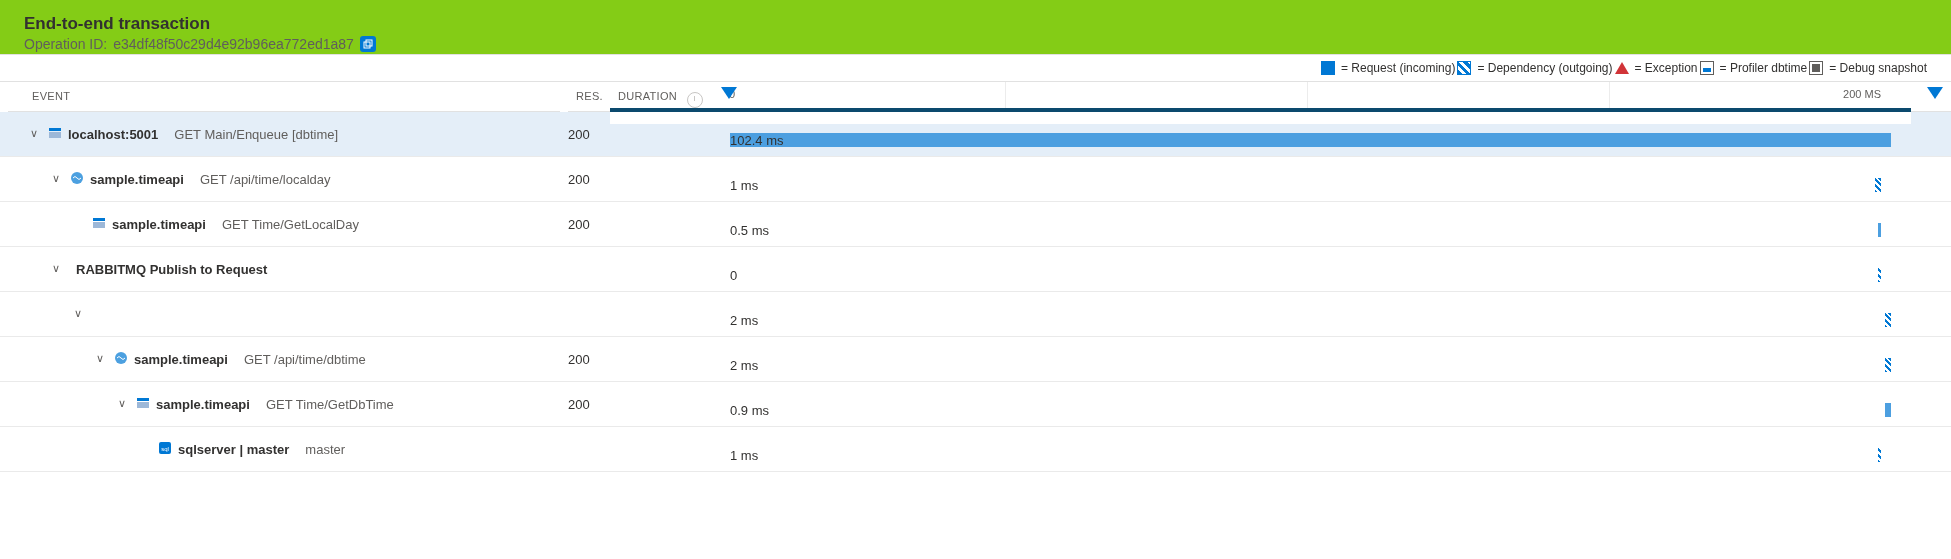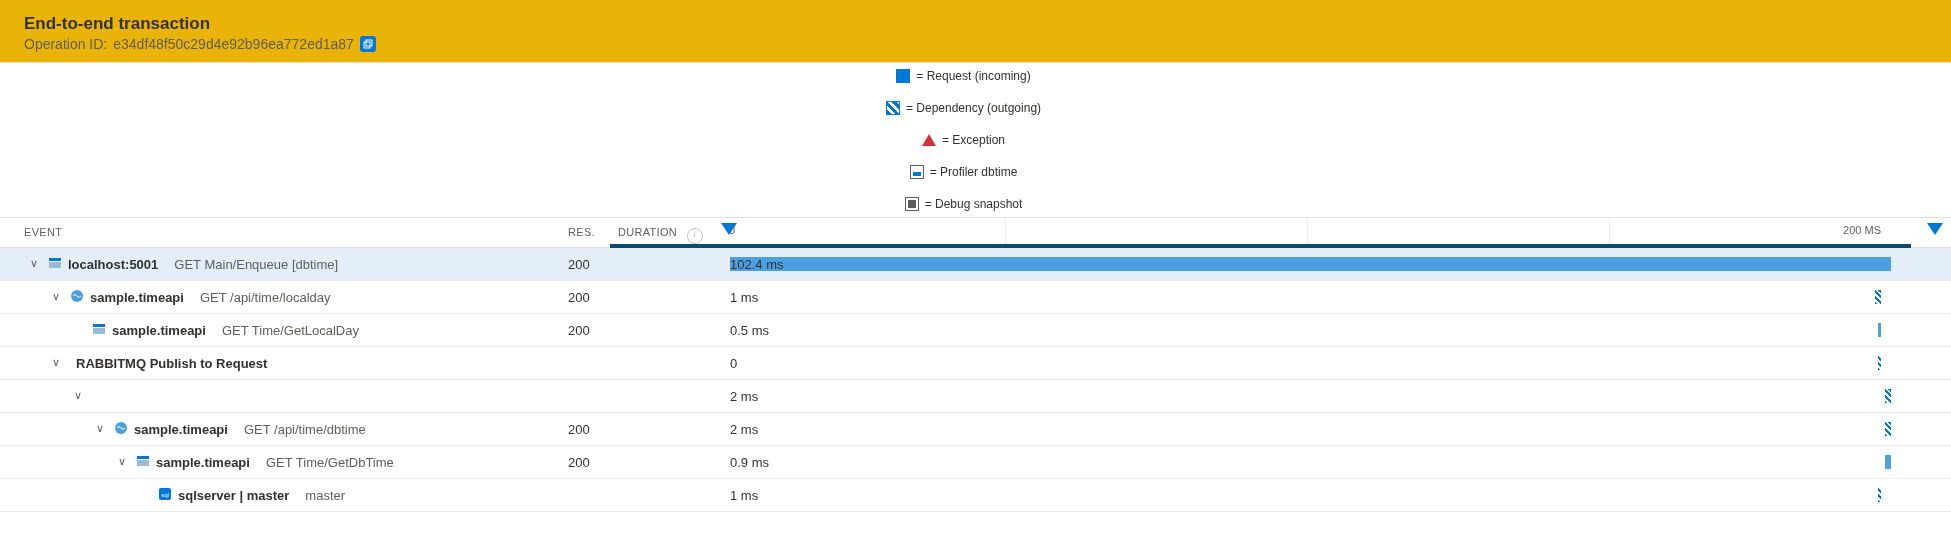--- a/index.html
+++ b/index.html
@@ -1,47 +1,47 @@
 <!DOCTYPE html>
 <html><head>
 <meta charset="utf-8">
 <style>
   * { box-sizing: border-box; margin: 0; padding: 0; }
   body { font-family: "Segoe UI", Arial, sans-serif; font-size: 13px; color: #323130; background: #fff; width: 1951px; }
-  .header { background: #eab308; padding: 14px 24px 10px 24px; border-bottom: 1px solid #e1e1e1; }
+  .header { background: #84cc16; padding: 14px 24px 2px 24px; border-bottom: 1px solid #e1e1e1; }
   .title { font-size: 17px; font-weight: 600; color: #323130; }
   .opid-line { font-size: 14px; color: #605e5c; margin-top: 2px; display: flex; align-items: center; gap: 6px; }
   .copy-icon { width: 16px; height: 16px; display: inline-flex; align-items: center; justify-content: center; background: #0078d4; color: #fff; border-radius: 3px; font-size: 10px; cursor: pointer; }
-  .legend-bar { display: flex; justify-content: flex-end; align-items: center; gap: 18px; padding: 6px 24px 6px 0; font-size: 12px; color: #323130; background: #fff; border-bottom: 1px solid #e1e1e1; flex-direction: column; }
+  .legend-bar { display: flex; justify-content: flex-end; align-items: center; gap: 2px; padding: 6px 24px 6px 0; font-size: 12px; color: #323130; background: #fff; border-bottom: 1px solid #e1e1e1; }
   .legend-item { display: inline-flex; align-items: center; gap: 6px; }
   .sw { width: 14px; height: 14px; }
   .sw.request { background: #0078d4; }
   .sw.dep { background: repeating-linear-gradient(45deg,#0078d4 0 3px,#fff 3px 6px); border:1px solid #0078d4; }
   .sw.exc { width:0;height:0;border-left:7px solid transparent;border-right:7px solid transparent;border-bottom:12px solid #d13438; }
   .sw.prof { border:1px solid #605e5c; background:#fff; position:relative; }
   .sw.prof::after{content:"";position:absolute;left:2px;top:6px;width:8px;height:4px;background:#0078d4;}
   .sw.snap { border:1px solid #605e5c; background:#fff; position:relative;}
   .sw.snap::after{content:"";position:absolute;left:2px;top:2px;width:8px;height:8px;background:#605e5c;}
   .grid { display: grid; grid-template-columns: 560px 50px 1fr 40px; align-items: stretch; }
-  .colhdr { font-size: 11px; color: #605e5c; padding: 8px 8px 6px 8px; border-bottom: 1px solid #e1e1e1; text-transform: uppercase; letter-spacing: .3px; }
+  .colhdr { font-size: 11px; color: #605e5c; padding: 8px 8px 6px 8px; border-bottom: 1px solid #e1e1e1; text-transform: uppercase; letter-spacing: .3px; margin-left: 8px; }
   .colhdr.event { padding-left: 24px; }
   .dur-hdr-wrap { display:flex; align-items:flex-end; border-bottom:4px solid #0c4a6e; position:relative;}
   .dur-label { font-size:11px;color:#605e5c;text-transform:uppercase;padding:8px 0 6px 8px;letter-spacing:.3px;}
   .ruler { flex:1; position:relative; height:100%; }
   .tick { position:absolute; top:0; bottom:0; border-left:1px solid #ececec; }
   .tick-lbl { position:absolute; top:6px; font-size:11px; color:#605e5c;}
   .clock{width:16px;height:16px;border:1px solid #c8c6c4;border-radius:50%;margin-left:10px;position:relative;flex-shrink:0;margin-top:6px;}
   .clock::after{content:"";position:absolute;left:6px;top:3px;width:1px;height:5px;background:#c8c6c4;}
   .filter-tri { position:absolute; right:8px; top:5px; width:0;height:0;border-left:8px solid transparent;border-right:8px solid transparent;border-top:12px solid #0078d4; cursor:pointer;}
   .filter-col { border-bottom:1px solid #e1e1e1; position:relative;}
   .row { display: contents; }
   .cell { border-bottom: 1px solid #eaeaea; padding: 7px 8px; display:flex; align-items:center; min-height:33px;}
   .cell.evt { padding-left: 24px; gap:6px;}
   .cell.res { color:#323130; }
-  .cell.timeline { position:relative; padding:0 8px 0 120px;}
+  .cell.timeline { position:relative; padding:0 8px 0 120px;margin-top:12px;}
   .row.selected .cell { background:#e4eef8; }
   .chev { width:12px; font-size:11px; color:#605e5c; cursor:pointer; display:inline-block; transform:translateY(-1px);}
   .indent { display:inline-block; }
   .svc-icon { width:14px;height:14px;flex-shrink:0;}
   .svc-name { font-weight:600; }
   .svc-op { color:#605e5c; margin-left:10px;}
   .bar { position:absolute; top:9px; height:14px; background:#4c9fe0;}
   .minibar { position:absolute; top:9px; width:6px; height:14px; }
   .minibar.req{background:#4c9fe0;}
   .minibar.dep{background:repeating-linear-gradient(45deg,#0078d4 0 2px,#fff 2px 4px);}

